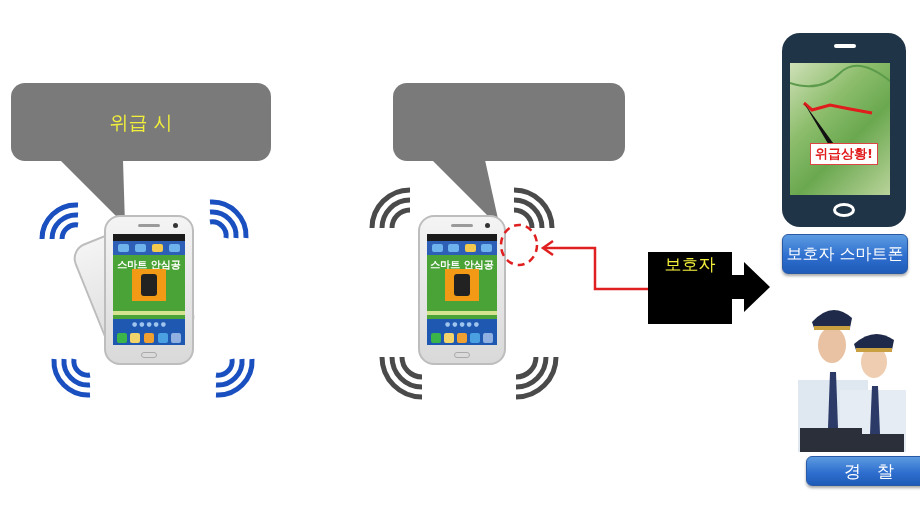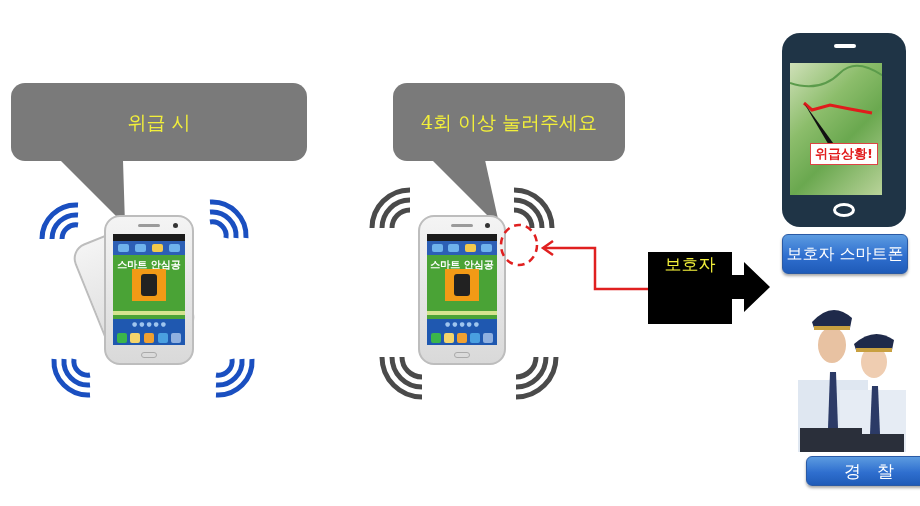--- a/index.html
+++ b/index.html
@@ -44,21 +44,21 @@
 
   .guardian-phone { position: absolute; background: #1f3446; border-radius: 18px; }
   .map { position: absolute; background: linear-gradient(135deg,#cfe0b8 0%,#8cbd6b 35%,#6aa84f 60%,#b9d39a 100%);
          overflow: hidden; }
   .alert-label { position: absolute; background: #fff; color: #e11c1c; font-weight: bold; font-size: 13px;
                  padding: 1px 4px; border: 1px solid #d44; }
 </style>
 </head>
 <body>
 
-<div class="bubble" style="left:11px;top:83px;width:296px;height:78px;">
+<div class="bubble" style="left:11px;top:83px;width:260px;height:78px;">
   <div>위급 시</div>
 </div>
 <svg class="abs" style="left:55px;top:160px;" width="80" height="70">
   <polygon points="5,0 68,0 70,65" fill="#7a7a7a"></polygon>
 </svg>
 
 <div class="phone" style="left:88px;top:228px;width:92px;height:120px;transform:rotate(-22deg);"></div>
 
 <div class="phone" style="left:104px;top:215px;width:90px;height:150px;">
   <div class="speaker"></div>
@@ -111,21 +111,20 @@
 </svg>
 <svg class="arc" style="left:208px;top:355px;" width="50" height="50">
   <g fill="none" stroke="#1a4fc0" stroke-width="5">
     <path d="M44,4 A34,34 0 0 1 8,40"></path>
       <path d="M34,4 A24,24 0 0 1 8,30"></path>
       <path d="M24,4 A14,14 0 0 1 8,20"></path>
   </g>
 </svg>
 
 <div class="bubble" style="left:393px;top:83px;width:232px;height:78px;">
-  <div>4회 이상 눌러주세요</div>
 </div>
 <svg class="abs" style="left:430px;top:160px;" width="80" height="70">
   <polygon points="2,0 55,0 70,68" fill="#7a7a7a"></polygon>
 </svg>
 
 <div class="phone" style="left:418px;top:215px;width:88px;height:150px;">
   <div class="speaker"></div>
   <div class="cam"></div>
   <div class="screen">
     <div class="statusbar"></div>
@@ -189,21 +188,21 @@
 
 <div class="label-box" style="left:648px;top:252px;width:84px;height:72px;">
   <div>보호자</div>
 </div>
 <svg class="abs" style="left:730px;top:262px;" width="45" height="50">
   <polygon points="0,13 14,13 14,0 40,25 14,50 14,37 0,37" fill="#000"></polygon>
 </svg>
 
 <div class="guardian-phone" style="left:782px;top:33px;width:124px;height:194px;">
   <div class="abs" style="left:52px;top:11px;width:22px;height:4px;background:#fff;border-radius:2px;"></div>
-  <div class="map" style="left:8px;top:30px;width:92px;height:132px;">
+  <div class="map" style="left:8px;top:30px;width:100px;height:132px;">
     <svg class="abs" width="108" height="132" style="left:0;top:0;">
       <polyline points="14,40 22,47 40,42 60,46 82,50" fill="none" stroke="#e01c1c" stroke-width="3"></polyline>
       <polygon points="14,40 40,84 46,84" fill="#111"></polygon>
       <path d="M0,20 Q30,30 50,10 T108,25" fill="none" stroke="#5b9b4b" stroke-width="2"></path>
     </svg>
     <div class="alert-label" style="left:20px;top:80px;">위급상황!</div>
   </div>
   <div class="abs" style="left:51px;top:170px;width:22px;height:14px;border:3px solid #fff;border-radius:50%;"></div>
 </div>
 <div class="blue-btn" style="left:782px;top:234px;width:126px;height:40px;font-size:16px;">보호자 스마트폰</div>

